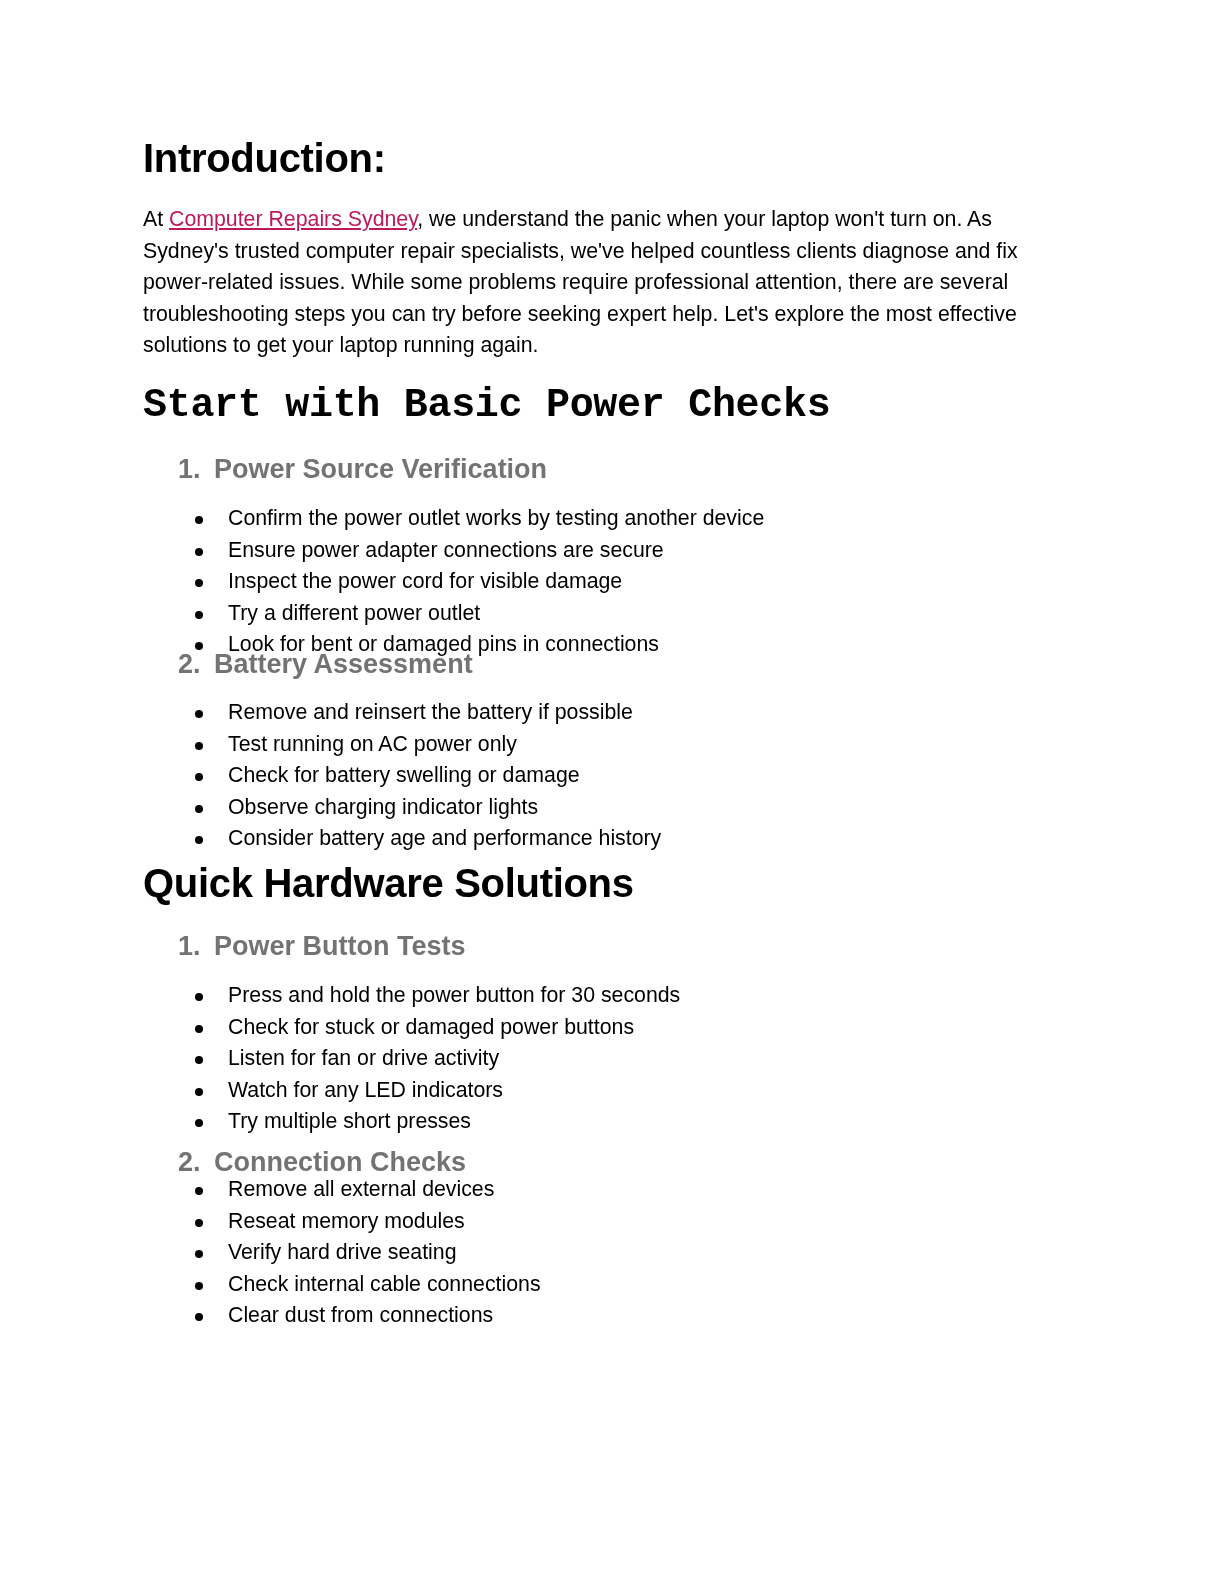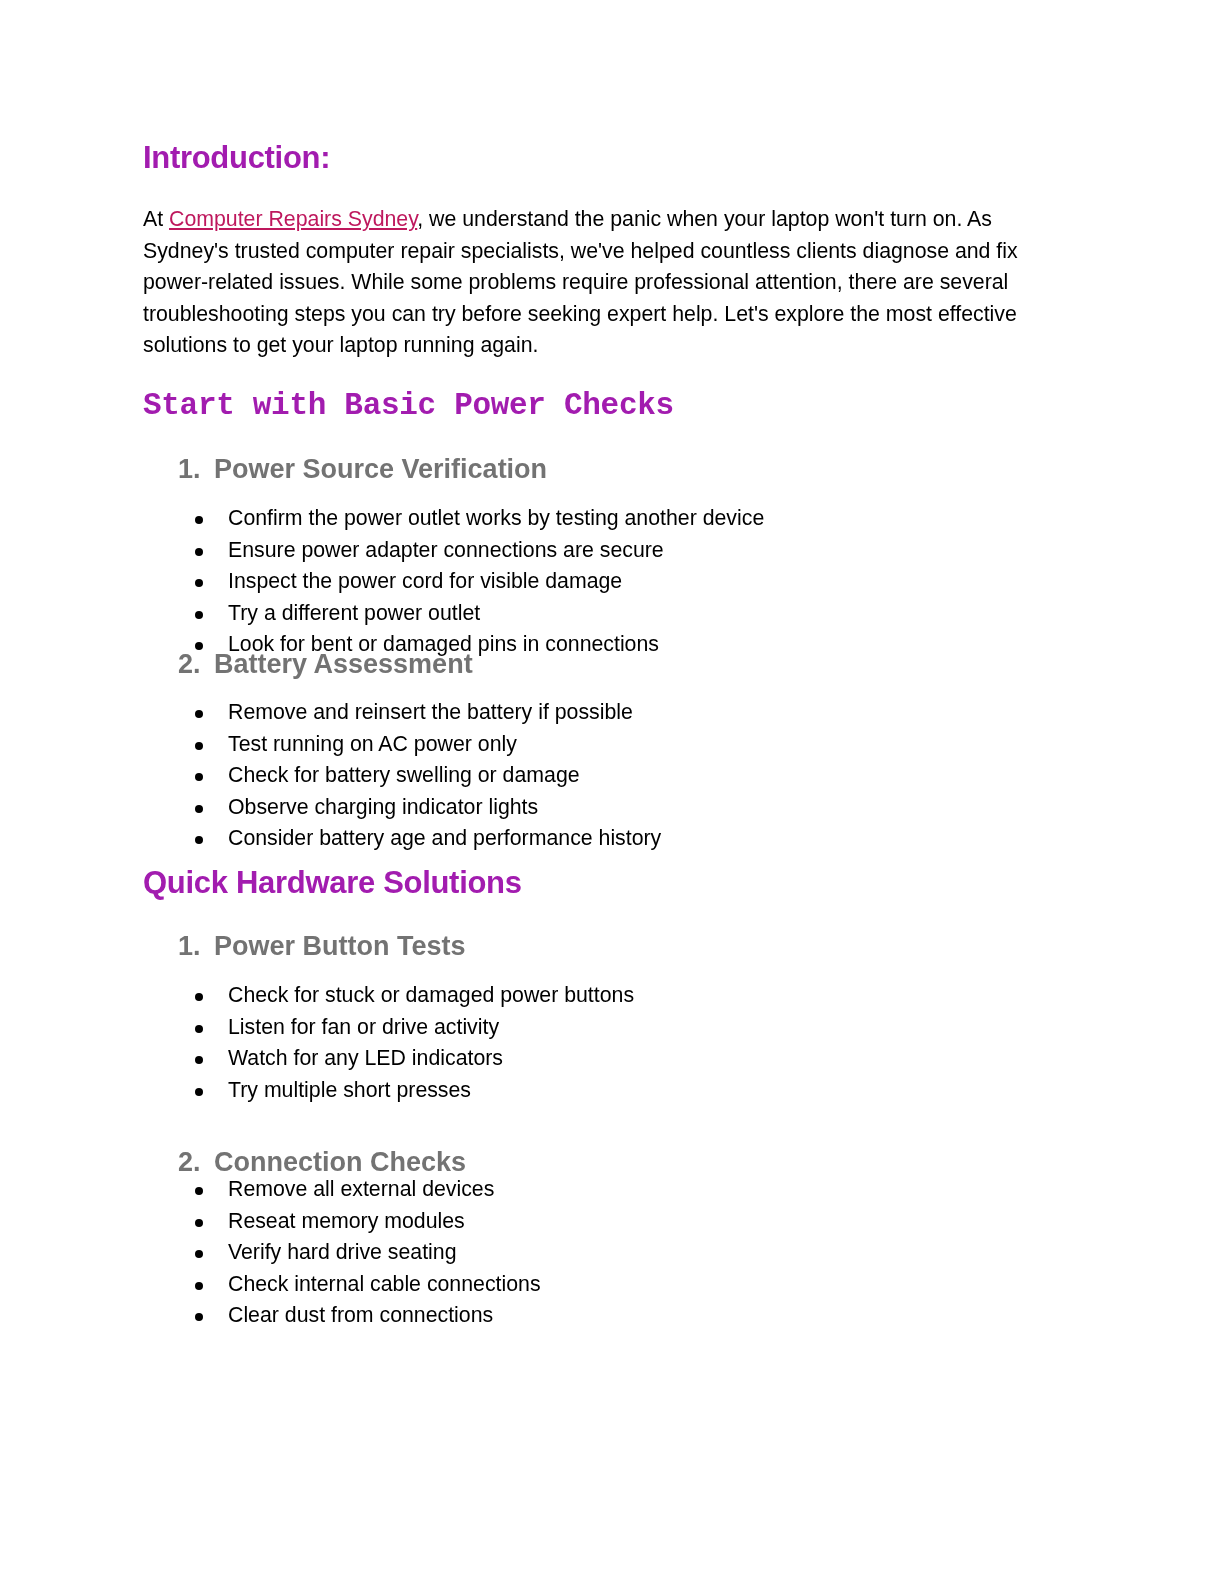--- a/index.html
+++ b/index.html
@@ -18,23 +18,23 @@
       position: absolute;
       left: 143px;
       top: 0;
       width: 940px;
     }
     .h1 {
       position: absolute;
       left: 0;
       font-family: "Liberation Sans", sans-serif;
       font-weight: bold;
-      font-size: 31px;
+      font-size: 40px;
       line-height: 36px;
-      color: #a21caf;
+      color: #000000;
       margin: 0;
       letter-spacing: -0.3px;
     }
     .intro {
       position: absolute;
       left: 0;
       top: 204px;
       width: 930px;
       font-size: 21.3px;
       line-height: 31.5px;
@@ -111,20 +111,21 @@
     <li><span class="dot"></span><span>Test running on AC power only</span></li>
     <li><span class="dot"></span><span>Check for battery swelling or damage</span></li>
     <li><span class="dot"></span><span>Observe charging indicator lights</span></li>
     <li><span class="dot"></span><span>Consider battery age and performance history</span></li>
   </ul>
 
   <h2 class="h1" style="top:865px;">Quick Hardware Solutions</h2>
 
   <h3 class="h3" style="top:930px;"><span class="num">1.</span><span>Power Button Tests</span></h3>
   <ul class="bullets" style="top:966px;">
+    <li><span class="dot"></span><span>Press and hold the power button for 30 seconds</span></li>
     <li><span class="dot"></span><span>Check for stuck or damaged power buttons</span></li>
     <li><span class="dot"></span><span>Listen for fan or drive activity</span></li>
     <li><span class="dot"></span><span>Watch for any LED indicators</span></li>
     <li><span class="dot"></span><span>Try multiple short presses</span></li>
   </ul>
 
   <h3 class="h3" style="top:1146px;"><span class="num">2.</span><span>Connection Checks</span></h3>
   <ul class="bullets" style="top:1160px;">
     <li><span class="dot"></span><span>Remove all external devices</span></li>
     <li><span class="dot"></span><span>Reseat memory modules</span></li>

